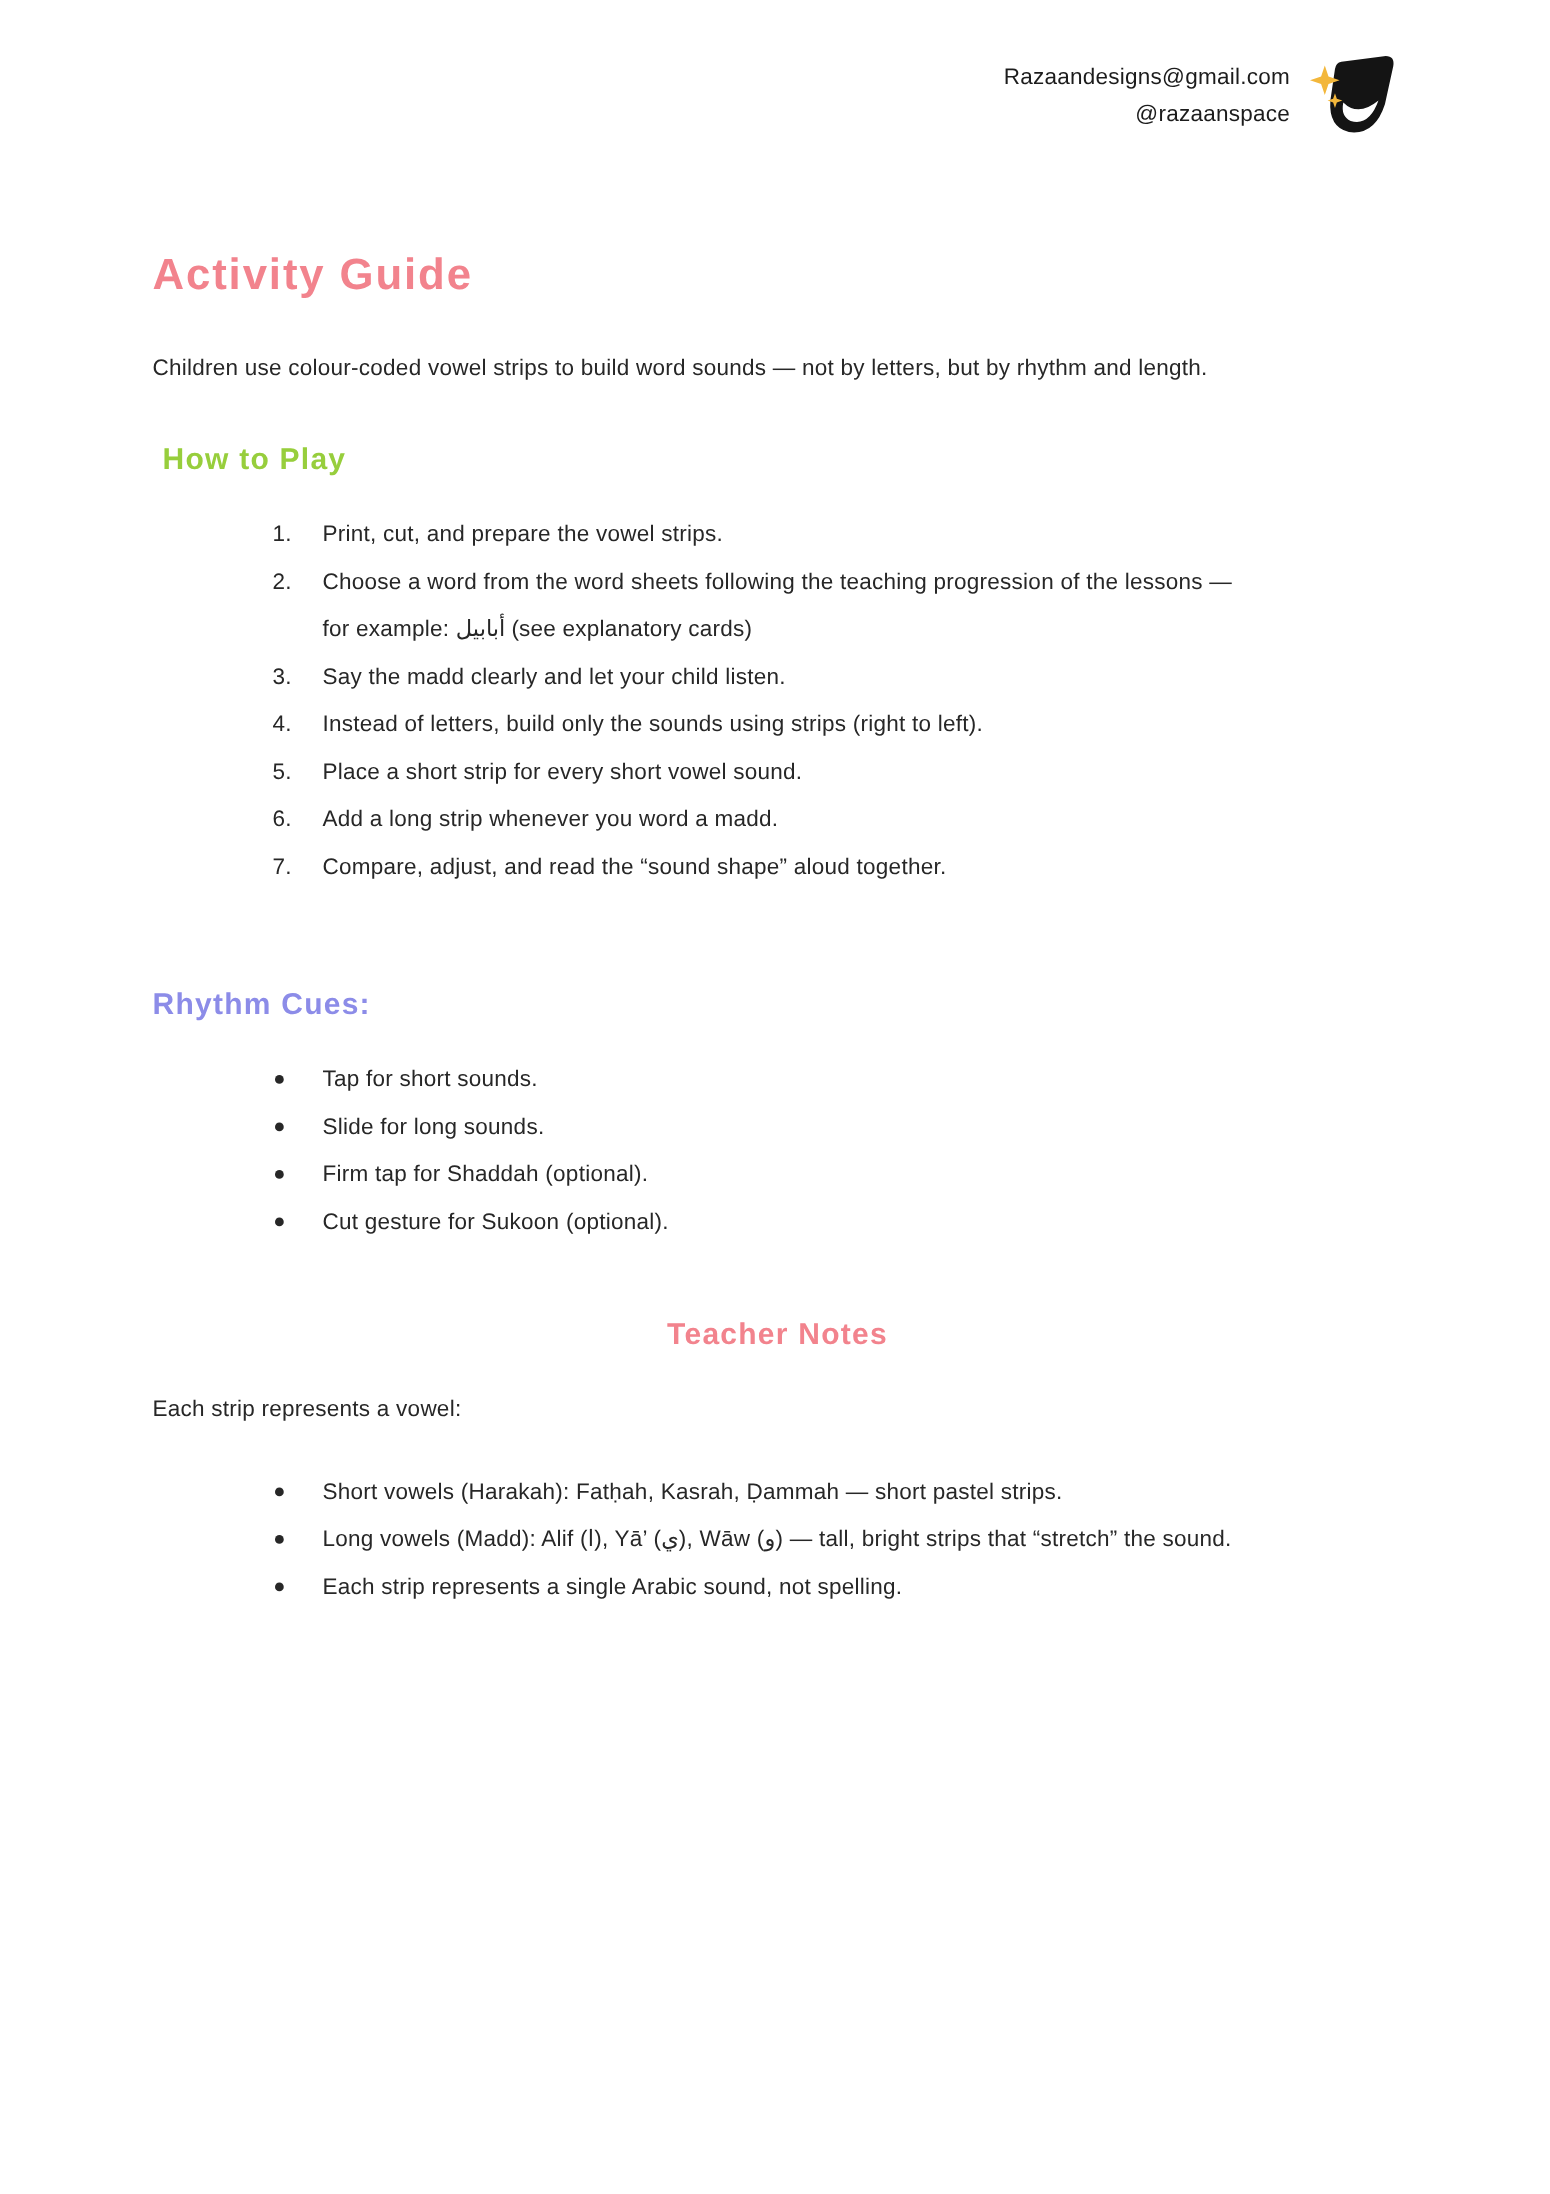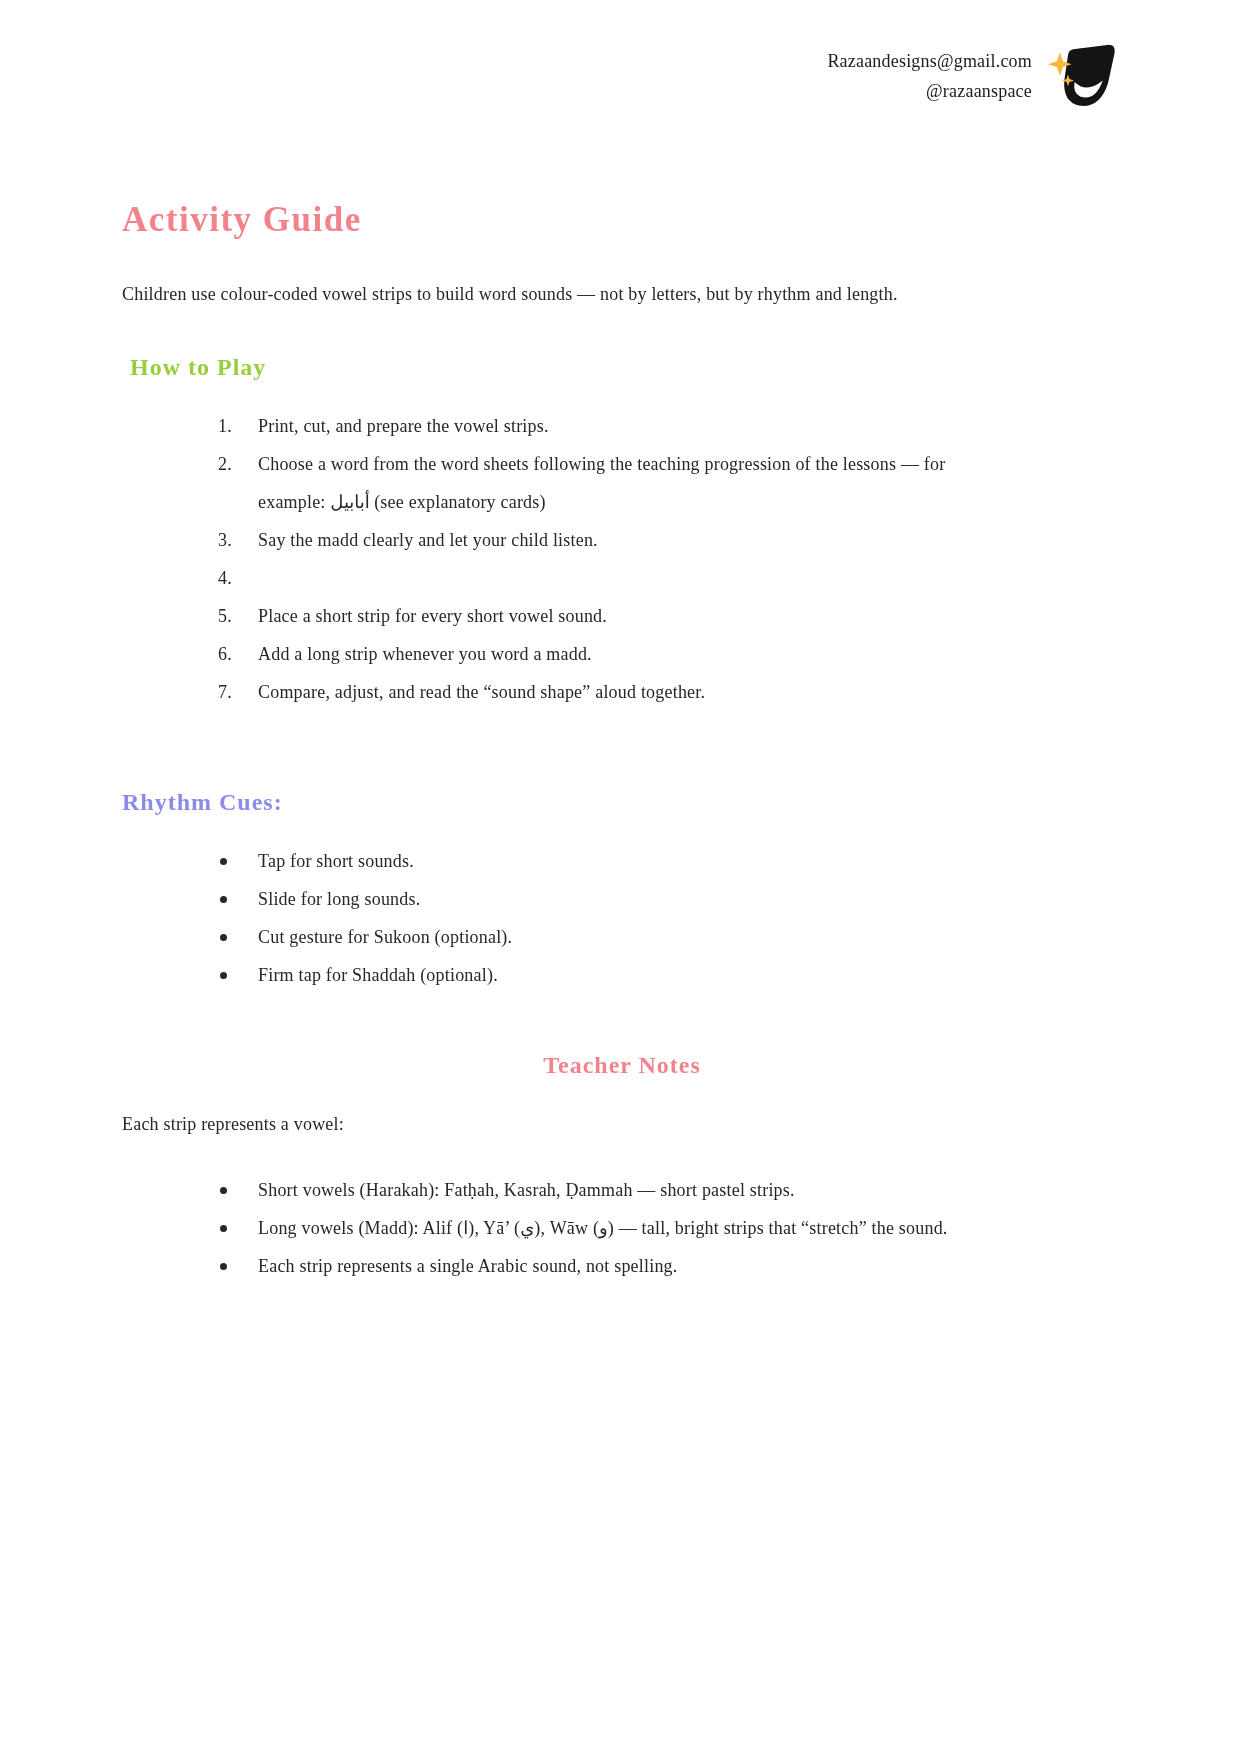--- a/index.html
+++ b/index.html
@@ -3,21 +3,21 @@
 <meta charset="utf-8">
 <style>
   * { margin: 0; padding: 0; box-sizing: border-box; }
   html, body { background: #ffffff; }
   .page {
     position: relative;
     width: 1240px;
     height: 1755px;
     margin: 0 auto;
     background: #ffffff;
-    font-family: Liberation Serif, serif;
+    font-family: Liberation Sans, sans-serif;
     color: #272727;
     overflow: hidden;
     padding-left: 44px;
   }
   
   .header {
     position: absolute;
     top: 38px;
     right: 118px;
     display: flex;
@@ -155,20 +155,21 @@
           <span class="step-text">Choose a word from the word sheets following the teaching progression of  the lessons — for example: أبابيل   (see explanatory cards)</span>
         </li>
 
         <li class="step">
           <span class="num">3.</span>
           <span class="step-text">Say the madd clearly and let your child listen.</span>
         </li>
 
         <li class="step">
           <span class="num">4.</span>
+          <span class="step-text">Instead of letters, build only the sounds using strips (right to left).</span>
         </li>
 
         <li class="step">
           <span class="num">5.</span>
           <span class="step-text">Place a short strip for every short vowel sound.</span>
         </li>
 
         <li class="step">
           <span class="num">6.</span>
           <span class="step-text">Add a long strip whenever you word a madd.</span>
@@ -191,26 +192,26 @@
           <span class="bullet-text">Tap for short sounds.</span>
         </li>
 
         <li class="bullet">
           <span class="dot"></span>
           <span class="bullet-text">Slide for long sounds.</span>
         </li>
 
         <li class="bullet">
           <span class="dot"></span>
+          <span class="bullet-text">Firm tap for Shaddah (optional).</span>
+        </li>
+
+        <li class="bullet">
+          <span class="dot"></span>
           <span class="bullet-text">Cut gesture for Sukoon (optional).</span>
-        </li>
-
-        <li class="bullet">
-          <span class="dot"></span>
-          <span class="bullet-text">Firm tap for Shaddah (optional).</span>
         </li>
       </ul>
 
     <div class="gap-lg"></div>
 
     <div class="section-heading h-pink">Teacher Notes</div>
 
     <p class="notes-intro">Each strip represents a vowel:</p>
 
     <ul class="bullets">

